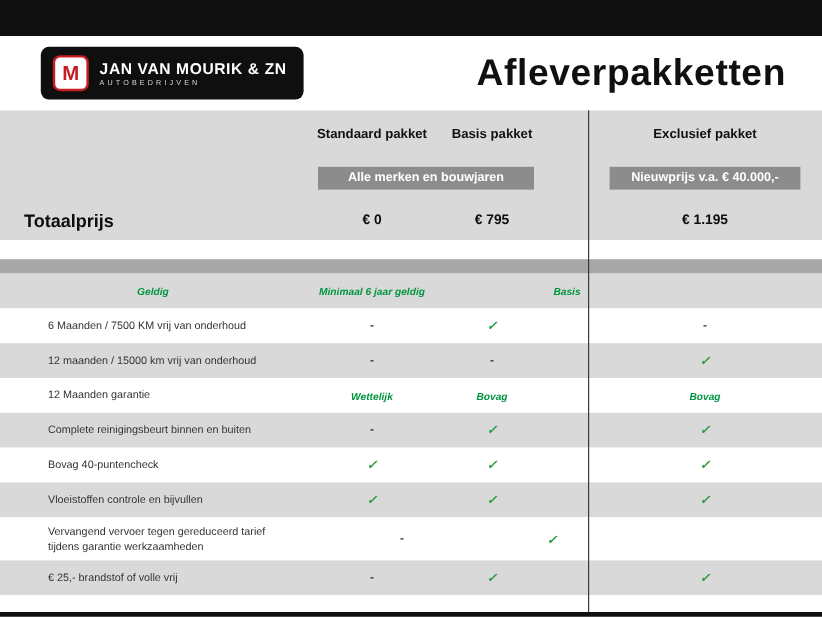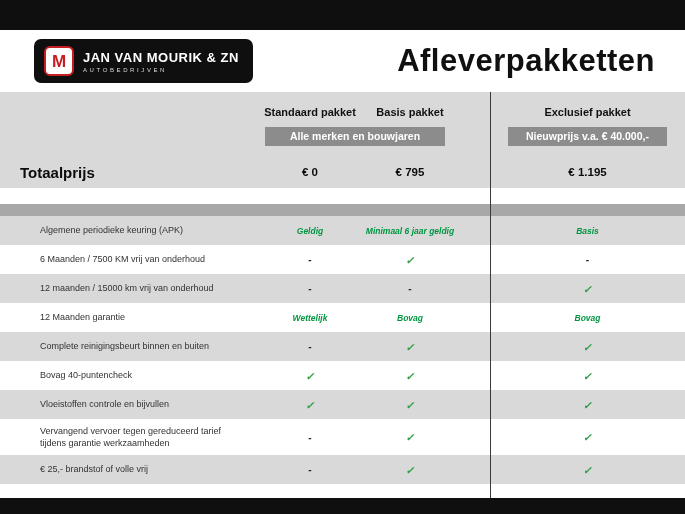--- a/index.html
+++ b/index.html
@@ -40,21 +40,21 @@
   .v-divider { position:absolute; left:490px; top:0; bottom:0; width:1px; background:#3a3a3a; }
 
   .grid-row {
     display:grid;
     grid-template-columns:255px 110px 90px 35px 195px;
     align-items:center;
   }
   .head-block { background:#d9d9d9; padding-top:10px; }
   .col-headers { height:20px; }
   .col-header { text-align:center; font-weight:bold; font-size:11px; color:#111; }
-  .badge-row { height:24px; margin-top:2px; }
+  .badge-row { height:24px; margin-top:14px; }
   .badge {
     background:#8c8c8c; color:#fff; font-weight:bold; font-size:10.5px;
     text-align:center; padding:3px 0 4px;
   }
   .badge-left  { grid-column:2 / 4; margin:0 10px; }
   .badge-right { grid-column:5 / 6; margin:0 18px; }
   .totals-row { height:32px; margin-top:8px; }
   .totals-label { padding-left:20px; font-weight:bold; font-size:15px; color:#0c0c0c; }
   .totals-val { text-align:center; font-weight:bold; font-size:11.5px; color:#0c0c0c; }
 
@@ -113,21 +113,20 @@
       <div></div>
       <div class="totals-val">€ 1.195</div>
     </div>
   </div>
 
   <div class="gap-white"></div>
   <div class="band-dark"></div>
 
   <div class="rows">
     <div class="grid-row">
-      <div class="row-label">Algemene periodieke keuring (APK)</div>
       <div class="cell cell-text">Geldig</div>
       <div class="cell cell-text">Minimaal 6 jaar geldig</div>
       <div></div>
       <div class="cell cell-text">Basis</div>
     </div>
     <div class="grid-row">
       <div class="row-label">6 Maanden / 7500 KM vrij van onderhoud</div>
       <div class="cell cell-dash">-</div>
       <div class="cell cell-check">✓</div>
       <div></div>
@@ -161,21 +160,21 @@
       <div></div>
       <div class="cell cell-check">✓</div>
     </div>
     <div class="grid-row">
       <div class="row-label">Vloeistoffen controle en bijvullen</div>
       <div class="cell cell-check">✓</div>
       <div class="cell cell-check">✓</div>
       <div></div>
       <div class="cell cell-check">✓</div>
     </div>
-    <div class="grid-row" style="min-height:36px;">
+    <div class="grid-row" style="min-height:36px;gap:25px;">
       <div class="row-label" style="max-width:195px;">Vervangend vervoer tegen gereduceerd tarief tijdens garantie werkzaamheden</div>
       <div class="cell cell-dash">-</div>
       <div class="cell cell-check">✓</div>
       <div></div>
       <div class="cell cell-check">✓</div>
     </div>
     <div class="grid-row">
       <div class="row-label">€ 25,- brandstof of volle vrij</div>
       <div class="cell cell-dash">-</div>
       <div class="cell cell-check">✓</div>

